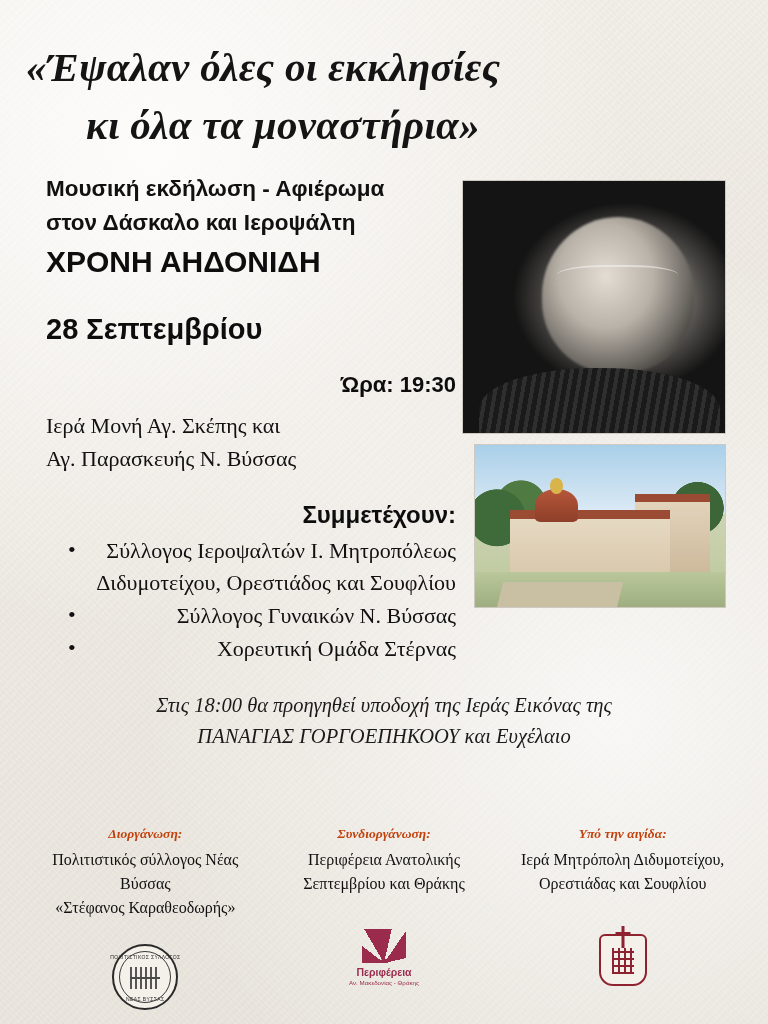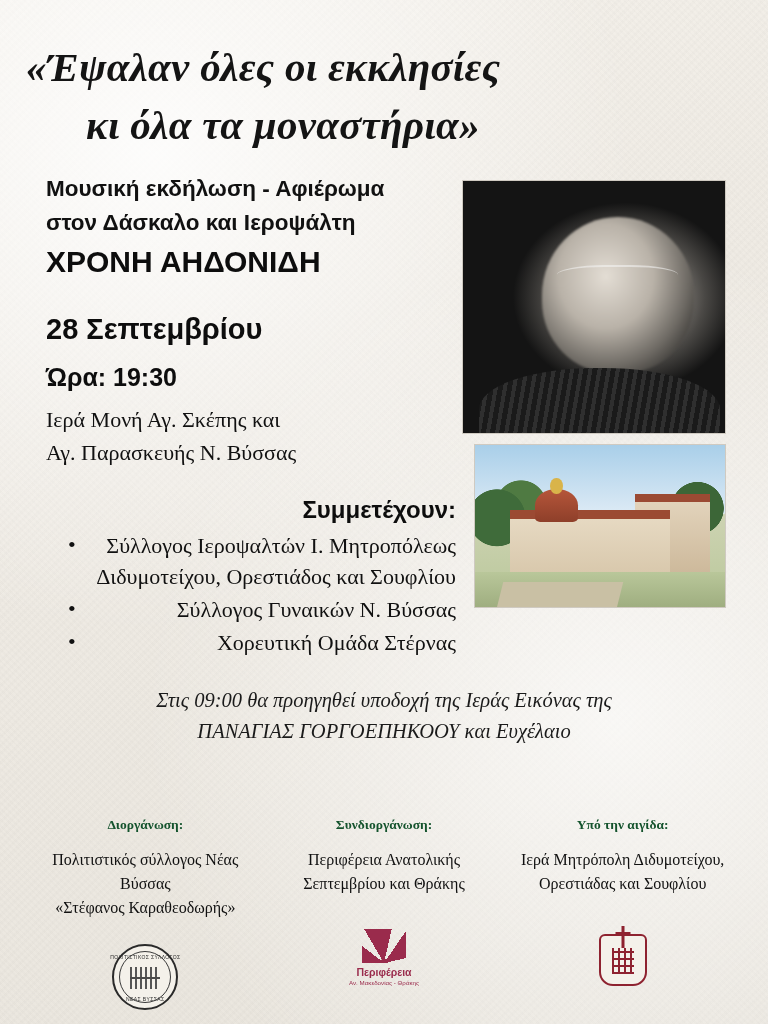--- a/index.html
+++ b/index.html
@@ -88,24 +88,25 @@
   .when-day, .when-date {
     font-family: "Liberation Sans", sans-serif;
     font-weight: 700;
     font-size: 29px;
     line-height: 1.33;
     color: #0d0d0d;
   }
   .when-time {
     font-family: "Liberation Sans", sans-serif;
     font-weight: 700;
-    font-size: 25px;
+    font-size: 22px;
     line-height: 1.45;
-    margin-top: 10px;
+    margin-top: 20px;
     color: #0d0d0d;
+    text-align: right;
   }
   .venue {
     margin-left: 20px;
     margin-top: 8px;
     font-family: "Liberation Serif", serif;
     font-size: 22px;
     line-height: 1.52;
     color: #111;
   }
 
@@ -257,22 +258,23 @@
   }
   .footer-col {
     flex: 1 1 0;
     text-align: center;
     padding: 0 6px;
   }
   .footer-head {
     font-family: "Liberation Serif", serif;
     font-weight: 700;
     font-size: 13.5px;
-    color: #14532d;
-    margin-bottom: 15px;
+    color: #c2410c;
+    margin-bottom: 6px;
+    font-style: italic;
   }
   .footer-text {
     font-family: "Liberation Serif", serif;
     font-size: 16px;
     line-height: 1.5;
     color: #111;
   }
   .logo-row {
     height: 84px;
     display: flex;
@@ -410,21 +412,21 @@
         <div class="participants-head">Συμμετέχουν:</div>
         <ul class="participants-list">
           <li>Σύλλογος Ιεροψαλτών Ι. Μητροπόλεως Διδυμοτείχου, Ορεστιάδος και Σουφλίου</li>
           <li>Σύλλογος Γυναικών Ν. Βύσσας</li>
           <li>Χορευτική Ομάδα Στέρνας</li>
         </ul>
       </div>
     </div>
 
     <div class="note">
-      <div>Στις 09:00 θα προηγηθεί υποδοχή της Ιεράς Εικόνας της</div>
+      <div>Στις 18:00 θα προηγηθεί υποδοχή της Ιεράς Εικόνας της</div>
       <div>ΠΑΝΑΓΙΑΣ ΓΟΡΓΟΕΠΗΚΟΟΥ και Ευχέλαιο</div>
     </div>
   </div>
 
   <div class="footer">
 
     <div class="footer-col">
       <div class="footer-head">Διοργάνωση:</div>
       <div class="footer-text">Πολιτιστικός σύλλογος Νέας Βύσσας</div>
       <div class="footer-text">«Στέφανος Καραθεοδωρής»</div>

